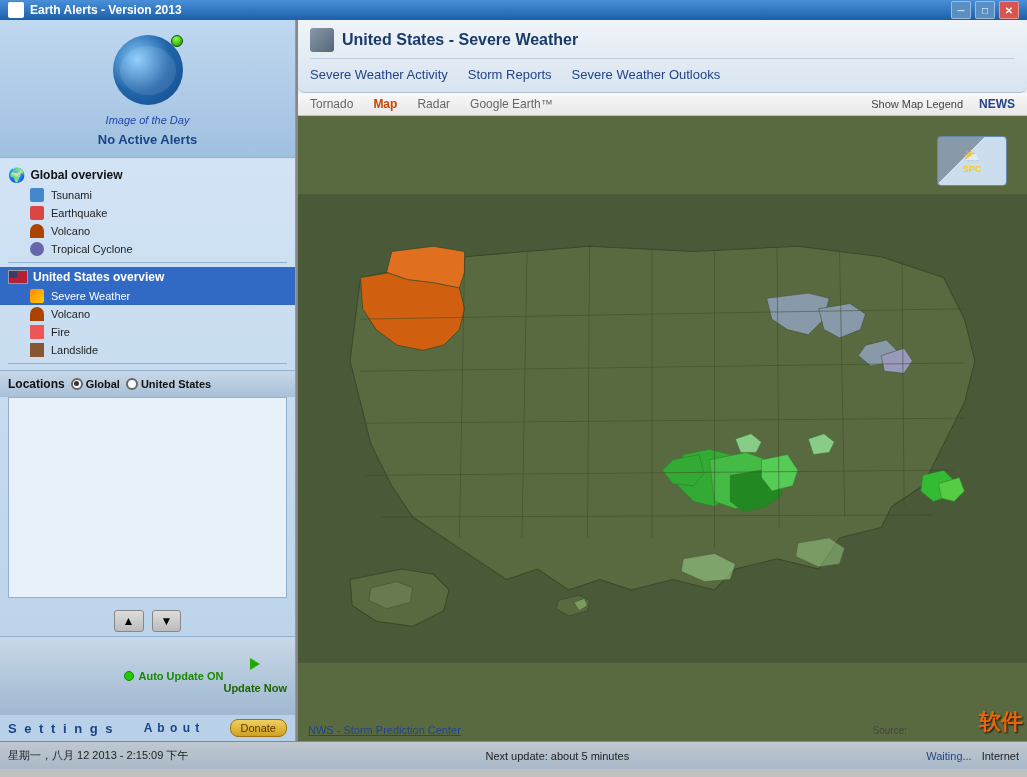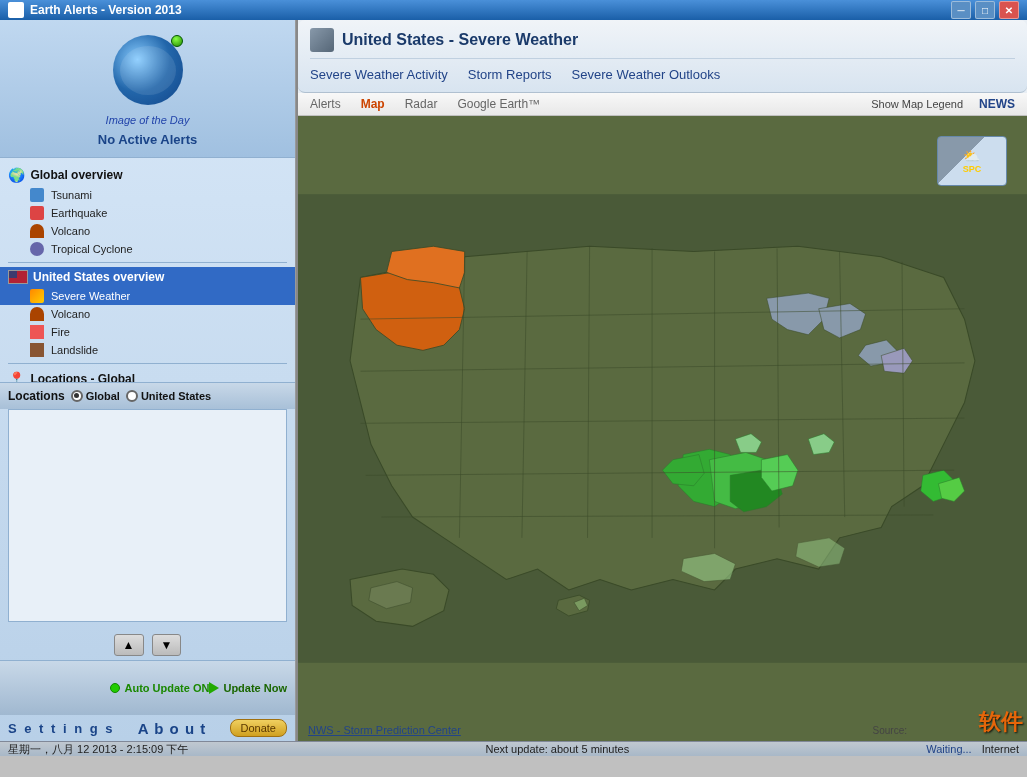--- a/index.html
+++ b/index.html
@@ -223,32 +223,32 @@
     
     .bottom-bar {
       background: linear-gradient(to bottom, #c8d8e8, #a0b8d0);
       border-top: 1px solid #90b0d0;
       padding: 21px 8px;
       display: flex;
       align-items: center;
       justify-content: flex-end;
     }
     .auto-update { color: #1a8800; font-weight: bold; font-size: 11px; display: flex; align-items: center; gap: 4px; }
-    .update-now { color: #1a6600; font-weight: bold; font-size: 11px; display: flex; align-items: center; gap: 4px; }
+    .update-now { color: #1a6600; font-weight: bold; font-size: 11px; display: flex; align-items: center; gap: 12px; flex-direction: column; }
     .green-circle { width: 10px; height: 10px; background: #22cc00; border-radius: 50%; border: 1px solid #118800; }
     .play-triangle { width: 0; height: 0; border-top: 6px solid transparent; border-bottom: 6px solid transparent; border-left: 10px solid #22aa00; }
 
     .settings-about {
       display: flex;
       align-items: center;
       padding: 4px 8px;
       justify-content: space-between;
     }
     .settings-text { color: #1a4488; font-size: 13px; letter-spacing: 2px; font-weight: bold; }
-    .about-text { color: #1a4488; font-size: 15px; letter-spacing: 1px; font-weight: bold; }
+    .about-text { color: #1a4488; font-size: 12px; letter-spacing: 1px; font-weight: bold; }
     .donate-btn {
       background: linear-gradient(to bottom, #f0d060, #d0a020);
       border: 1px solid #a07010;
       border-radius: 8px;
       padding: 2px 10px;
       font-size: 11px;
       color: #5a3800;
       cursor: pointer;
     }
 
@@ -341,21 +341,21 @@
       width: 70px; height: 50px;
       background: linear-gradient(135deg, #8899aa 40%, #ccddee 40%);
       border-radius: 4px;
       display: flex; align-items: center; justify-content: center;
       font-size: 8px; color: white;
       border: 1px solid #6688aa;
     }
 
     
     .status-bar {
-      height: 15px;
+      height: 28px;
       background: linear-gradient(to bottom, #c0c8d0, #a8b8c8);
       border-top: 1px solid #808898;
       display: flex;
       align-items: center;
       padding: 0 8px;
       font-size: 11px;
       color: #222;
     }
     .status-datetime { flex: 0 0 auto; }
     .status-next { flex: 1; text-align: center; }
@@ -526,21 +526,21 @@
         <span>United States - Severe Weather</span>
       </div>
       <div class="tab-bar">
         <a class="tab-item">Severe Weather Activity</a>
         <a class="tab-item">Storm Reports</a>
         <a class="tab-item">Severe Weather Outlooks</a>
       </div>
     </div>
 
     <div class="sub-tab-bar">
-      <span class="sub-tab">Alerts</span>
+      <span class="sub-tab">Tornado</span>
       <span class="sub-tab active">Map</span>
       <span class="sub-tab">Radar</span>
       <span class="sub-tab">Google Earth™</span>
       <div class="sub-tab-right">
         <span class="show-legend">Show Map Legend</span>
         <span class="news-link">NEWS</span>
       </div>
     </div>
 
 

